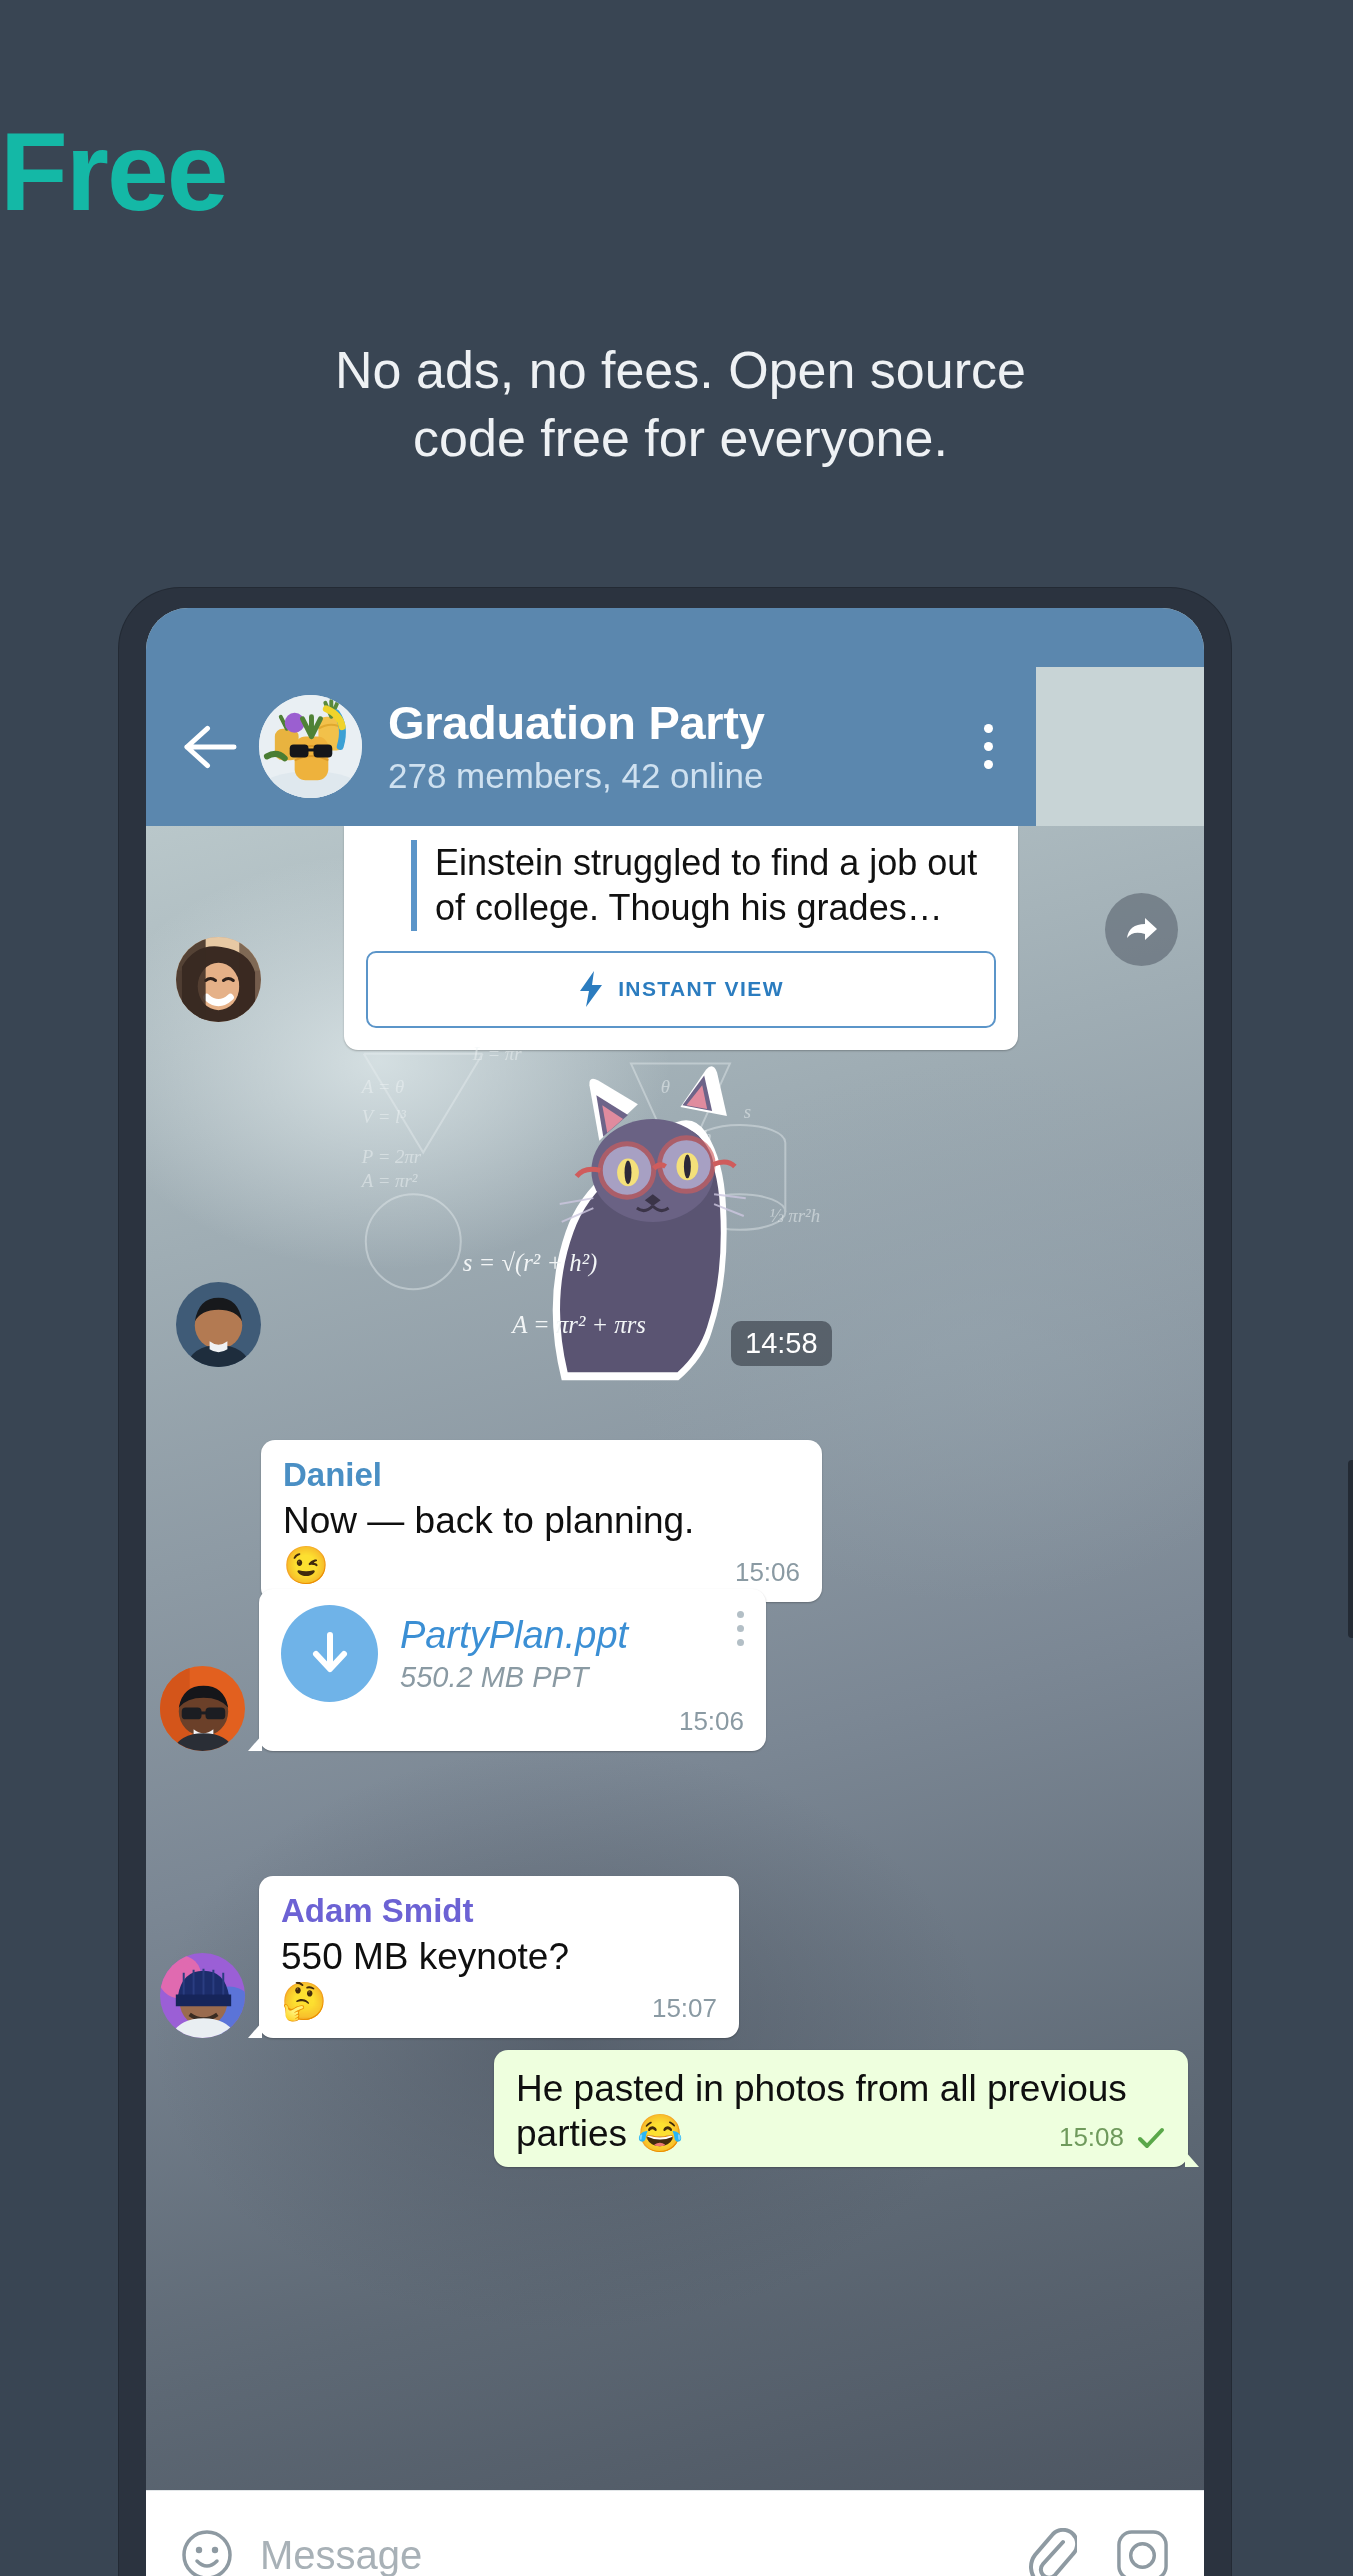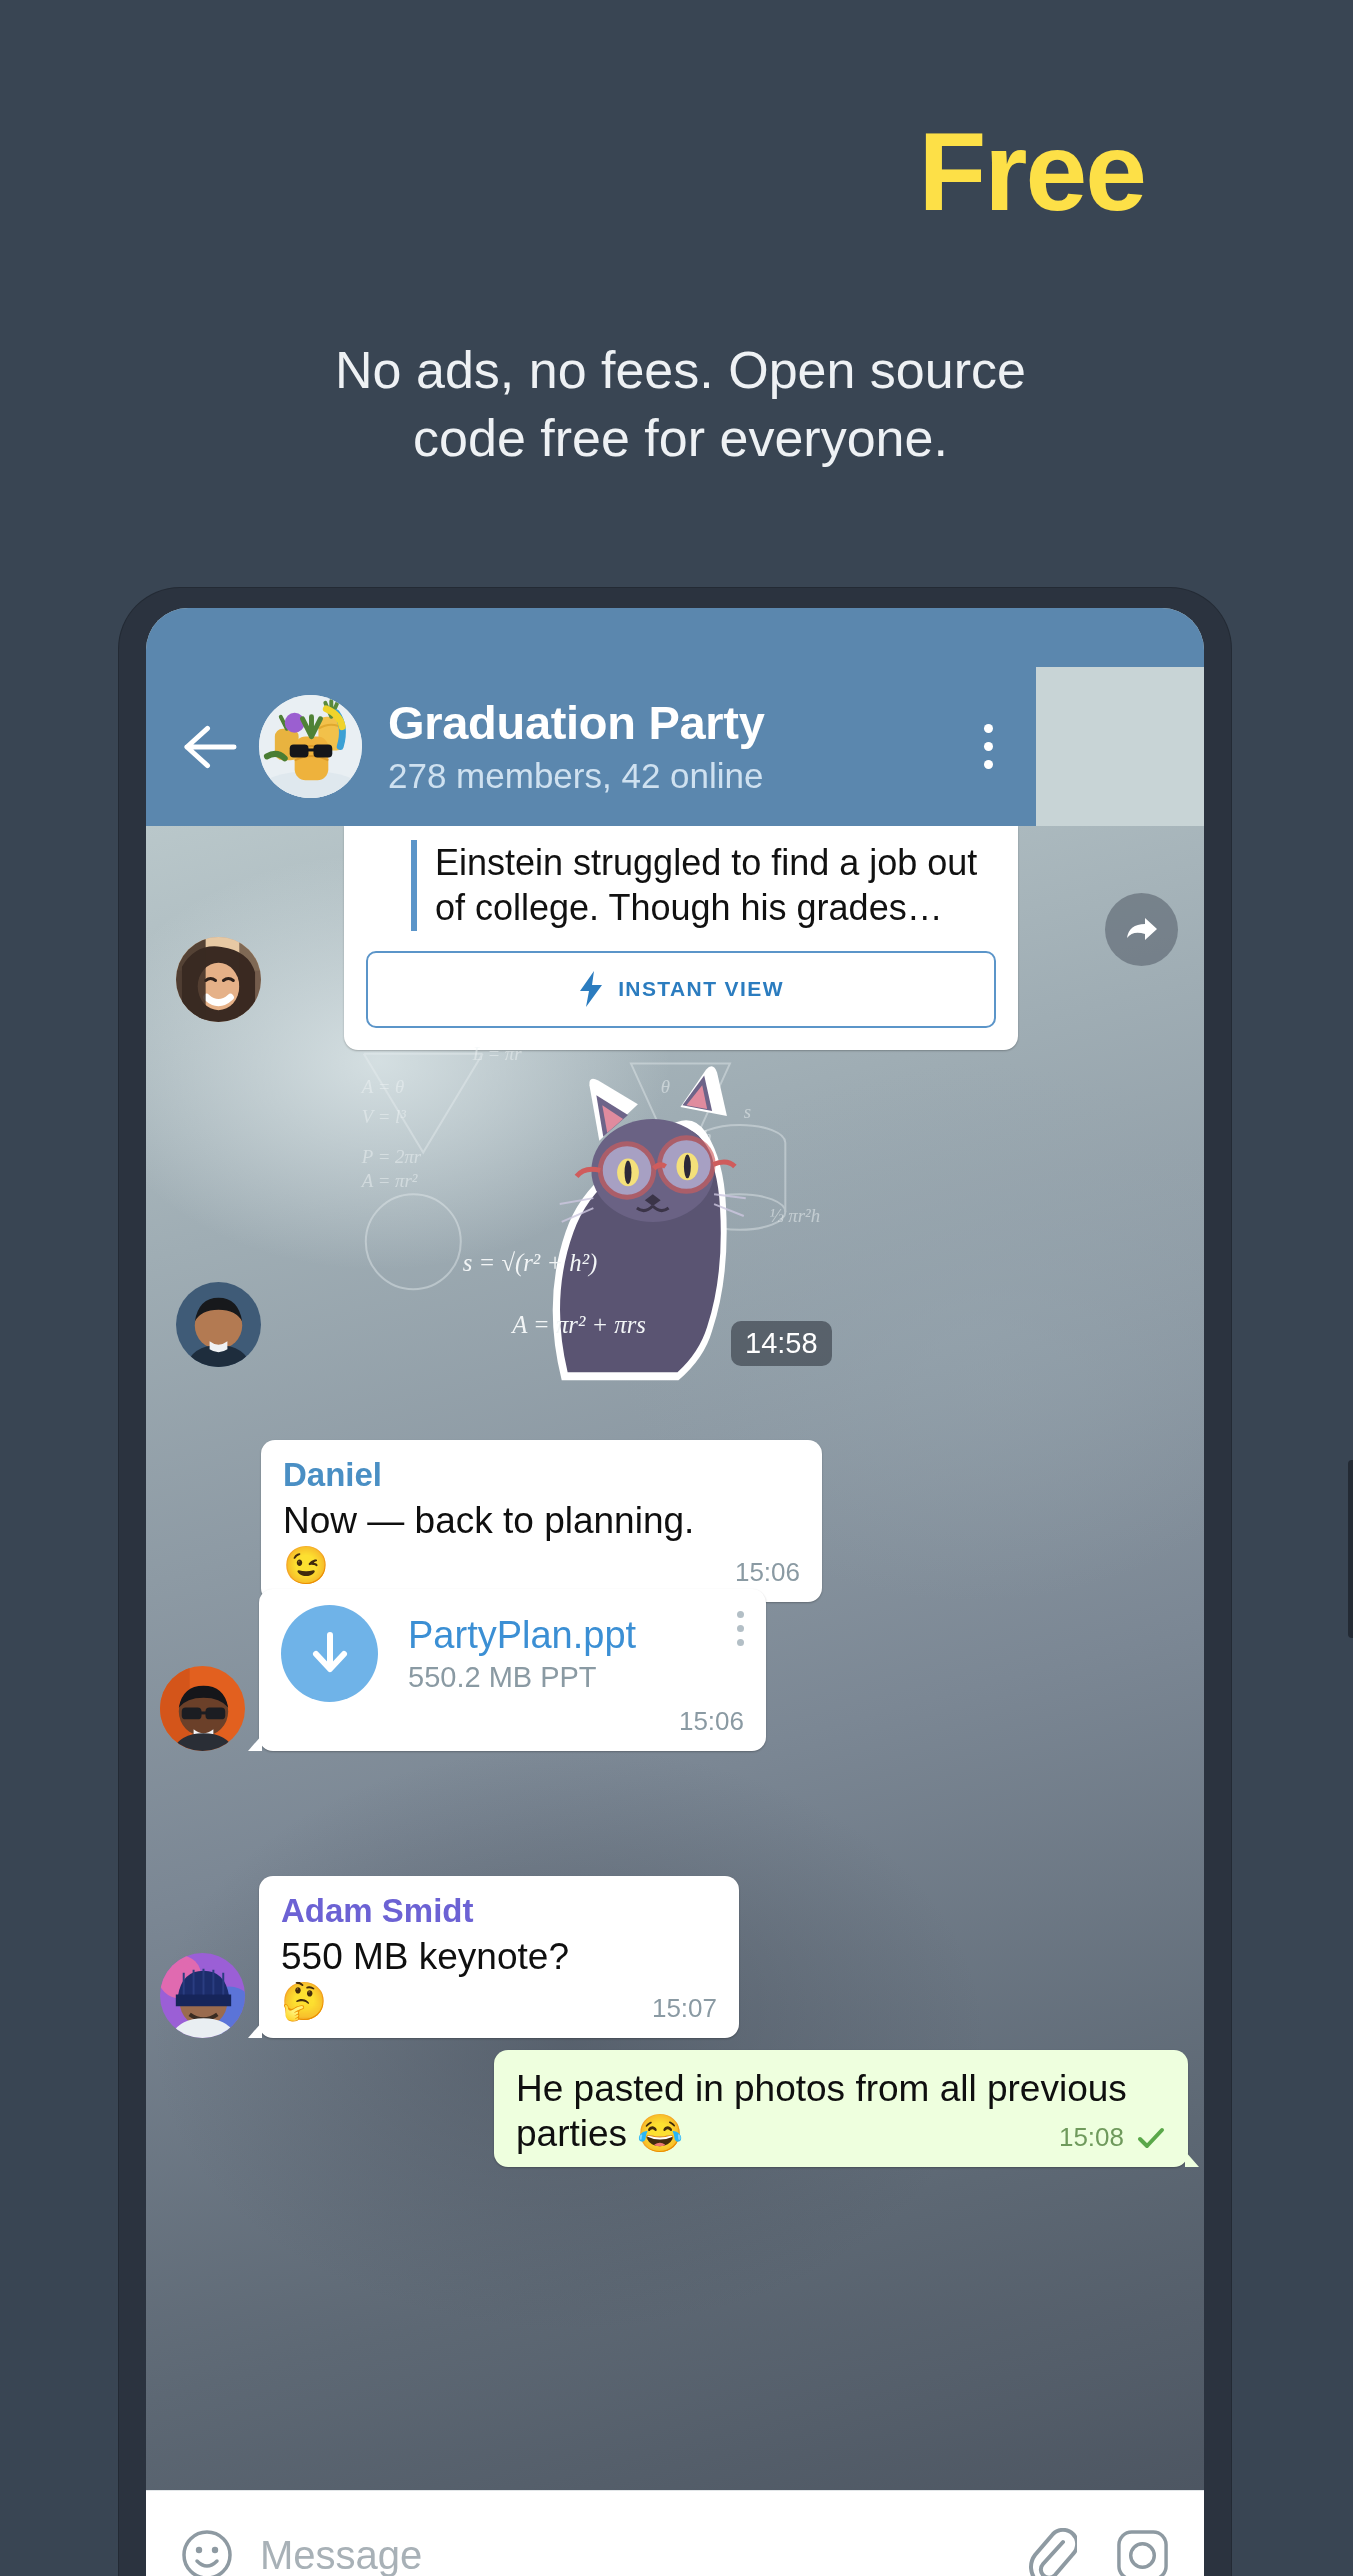--- a/index.html
+++ b/index.html
@@ -11,22 +11,22 @@
   }
   .page {
     position: relative;
     width: 1353px; height: 2576px;
     background: #394553;
   }
 
   
   .promo-title {
     position: absolute; top: 117px; left: 0; width: 1145px;
-    text-align: right;
-    color: #fde047;
+    text-align: left;
+    color: #14b8a6;
     font-size: 111px;
     font-weight: bold;
     letter-spacing: -2px;
     line-height: 1.0;
   }
   .promo-sub {
     position: absolute; top: 337px; left: 0; width: 1353px;
     text-align: center;
     color: #eef1f4;
     font-size: 52px;
@@ -175,21 +175,21 @@
 
   
   .sticker-wrap { position: absolute; left: 188px; top: 198px; width: 495px; height: 376px; }
   .sticker-time {
     position: absolute; left: 585px; top: 495px;
     background: rgba(40,46,54,.55); color: #fff;
     font-size: 29px; padding: 6px 14px; border-radius: 10px;
   }
 
   
-  .file-row { display: flex; align-items: center; gap: 30px; }
+  .file-row { display: flex; align-items: center; gap: 22px; font-style: italic; }
   .dl-circle {
     width: 97px; height: 97px; border-radius: 50%;
     background: #6fb3e8; flex: none;
     display: flex; align-items: center; justify-content: center;
   }
   .file-name { font-size: 38px; color: #3b8fd4; font-weight: 500; }
   .file-sub  { font-size: 29px; color: #8a9aa3; margin-top: 4px; }
   .file-dots { display:flex; flex-direction:column; gap:7px; align-self:flex-start; margin-top:6px;}
   .file-dots i { width:7px;height:7px;border-radius:50%;background:#b3bfc6;display:block;}
 

